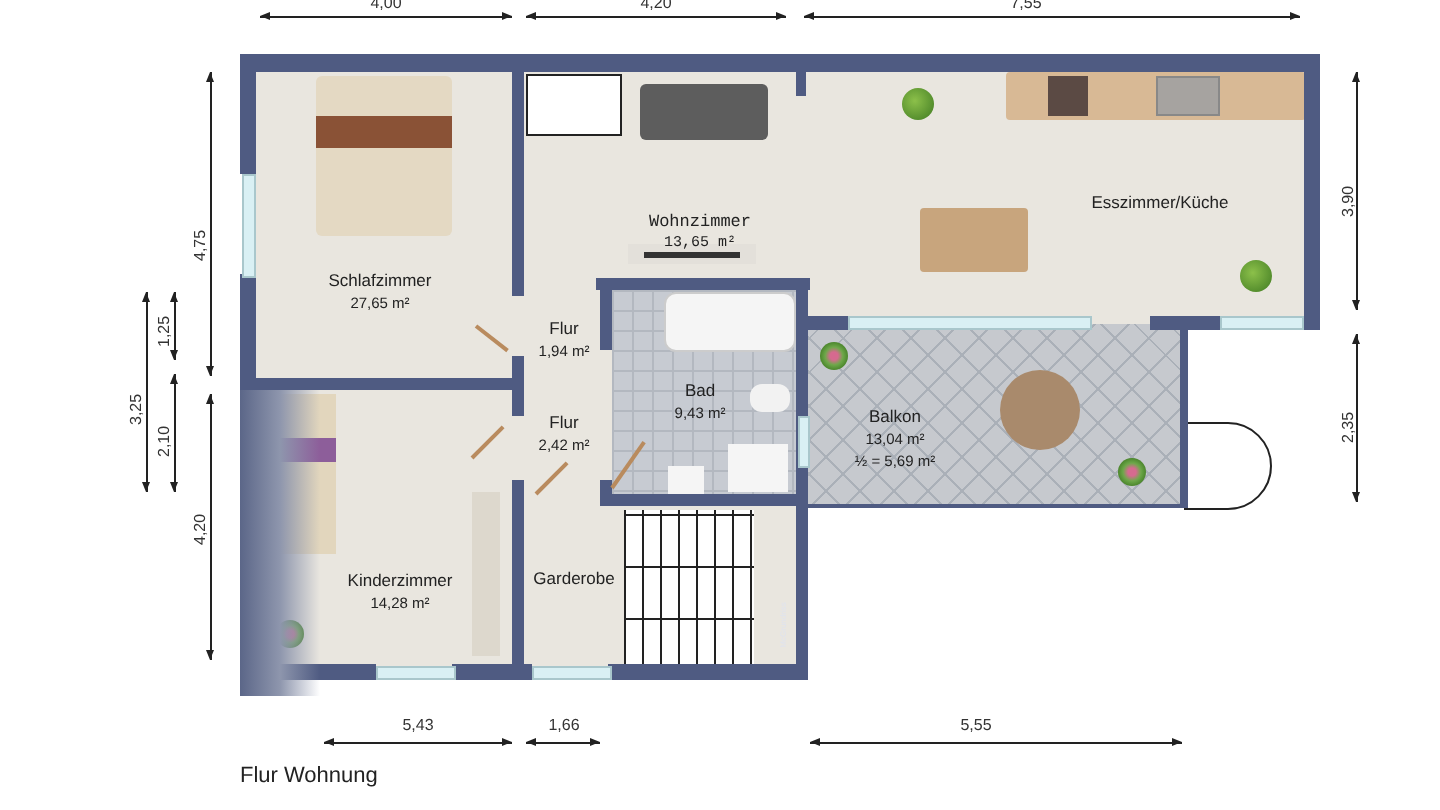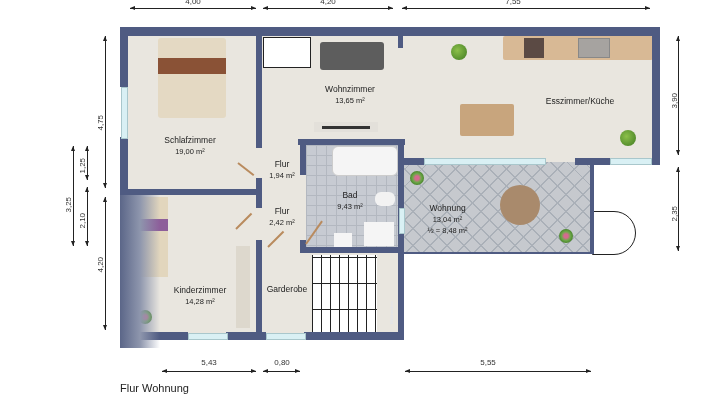--- a/index.html
+++ b/index.html
@@ -33,21 +33,21 @@
 <div class="dim-h" style="left:130px; top:8px; width:126px;"></div>
 <div class="dim-text-h" style="left:170px; top:-3px; width:46px;">4,00</div>
 <div class="dim-h" style="left:263px; top:8px; width:130px;"></div>
 <div class="dim-text-h" style="left:305px; top:-3px; width:46px;">4,20</div>
 <div class="dim-h" style="left:402px; top:8px; width:248px;"></div>
 <div class="dim-text-h" style="left:490px; top:-3px; width:46px;">7,55</div>
 
 <div class="dim-h" style="left:162px; top:371px; width:94px;"></div>
 <div class="dim-text-h" style="left:186px; top:358px; width:46px;">5,43</div>
 <div class="dim-h" style="left:263px; top:371px; width:37px;"></div>
-<div class="dim-text-h" style="left:259px; top:358px; width:46px;">0,80</div>
+<div class="dim-text-h" style="left:259px; top:358px; width:46px;">1,66</div>
 <div class="dim-h" style="left:405px; top:371px; width:186px;"></div>
 <div class="dim-text-h" style="left:465px; top:358px; width:46px;text-align:center;">5,55</div>
 
 <div class="dim-v" style="left:105px; top:36px; height:152px;"></div>
 <div class="dim-text-v" style="left:88px; top:114px; width:24px;">4,75</div>
 <div class="dim-v" style="left:105px; top:197px; height:133px;"></div>
 <div class="dim-text-v" style="left:88px; top:256px; width:24px;">4,20</div>
 <div class="dim-v" style="left:73px; top:146px; height:100px;"></div>
 <div class="dim-text-v" style="left:56px; top:196px; width:24px;">3,25</div>
 <div class="dim-v" style="left:87px; top:146px; height:34px;"></div>
@@ -136,45 +136,45 @@
 
 <div class="abs" style="left:120px; top:195px; width:40px; height:153px; background:linear-gradient(90deg, #5b6688 0%, #8e96ad 50%, rgba(233,230,223,0) 100%);"></div>
 
 <div class="door-leaf" style="left:238px; top:162px; width:20px; transform:rotate(38deg);"></div>
 <div class="door-leaf" style="left:236px; top:228px; width:22px; transform:rotate(-45deg);"></div>
 <div class="door-leaf" style="left:268px; top:246px; width:22px; transform:rotate(-45deg);"></div>
 <div class="door-leaf" style="left:306px; top:243px; width:28px; transform:rotate(-55deg);"></div>
 
 <div class="label" style="left:145px; top:135px; width:90px;">
   <span>Schlafzimmer</span>
-  <span class="area">19,00 m²</span>
+  <span class="area">27,65 m²</span>
 </div>
-<div class="label" style="left:305px; top:84px; width:90px;">
+<div class="label" style="left:305px; top:106px; width:90px;font-family:Liberation Mono, monospace;">
   <span>Wohnzimmer</span>
   <span class="area">13,65 m²</span>
 </div>
 <div class="label" style="left:525px; top:96px; width:110px;">
   <span>Esszimmer/Küche</span>
 </div>
 <div class="label" style="left:262px; top:159px; width:40px;">
   <span>Flur</span>
   <span class="area">1,94 m²</span>
 </div>
 <div class="label" style="left:262px; top:206px; width:40px;">
   <span>Flur</span>
   <span class="area">2,42 m²</span>
 </div>
 <div class="label" style="left:325px; top:190px; width:50px;">
   <span>Bad</span>
   <span class="area">9,43 m²</span>
 </div>
 <div class="label" style="left:415px; top:203px; width:65px;">
-  <span>Wohnung</span>
+  <span>Balkon</span>
   <span class="area">13,04 m²</span>
-  <span class="area">½ = 8,48 m²</span>
+  <span class="area">½ = 5,69 m²</span>
 </div>
 <div class="label" style="left:155px; top:285px; width:90px;">
   <span>Kinderzimmer</span>
   <span class="area">14,28 m²</span>
 </div>
 <div class="label" style="left:261px; top:284px; width:52px;">
   <span>Garderobe</span>
 </div>
 
 <div class="abs" style="left:380px; top:310px; font-size:4px; color:#dfe3ee; transform:rotate(-90deg); transform-origin:center; white-space:nowrap;">McGrundriss</div>

